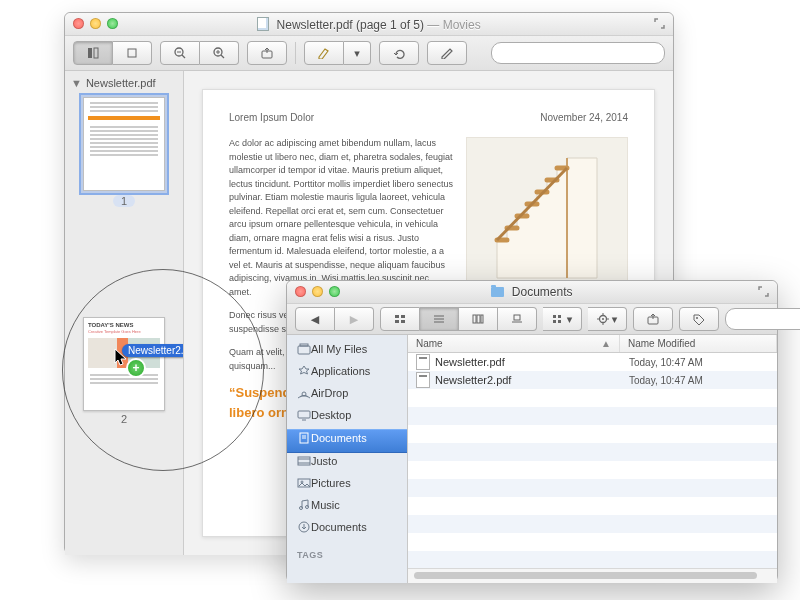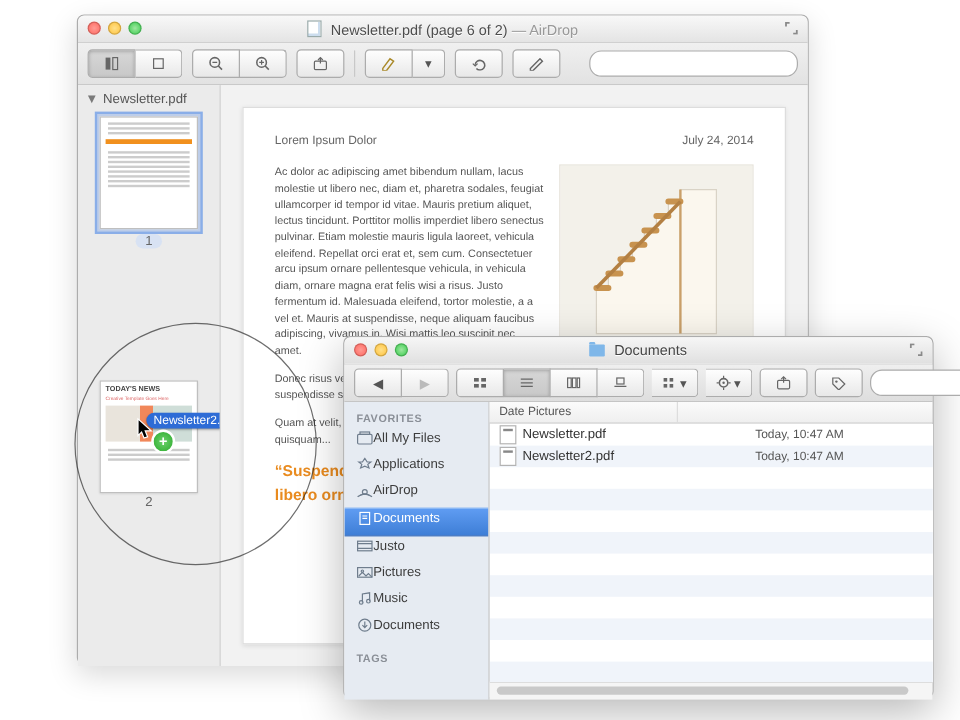--- a/index.html
+++ b/index.html
@@ -100,21 +100,21 @@
 
 <div class="preview-window">
   <div class="titlebar">
     <div class="traffic">
       <span class="tl-close"></span>
       <span class="tl-min"></span>
       <span class="tl-max"></span>
     </div>
     <div class="title">
       <span class="docicon"></span>
-      <span>Newsletter.pdf (page 6 of 2)</span><span class="edited"> — AirDrop</span>
+      <span>Newsletter.pdf (page 1 of 5)</span><span class="edited"> — Movies</span>
     </div>
     <span class="resize-grip" style="position:absolute;right:8px;top:5px">
       <svg width="11" height="11">
           <path d="M1 4V1h3M10 7v3H7" stroke="#8a8a8a" stroke-width="1.5" fill="none"></path>
         </svg>
     </span>
   </div>
 
   <div class="toolbar">
     <div class="btngrp">
@@ -231,21 +231,21 @@
             </svg>
         </div>
         <div class="pagelabel-wrap"><span class="pagelabel">2</span></div>
       </div>
     </div>
 
     <div class="doc-area">
       <div class="page">
         <div class="page-head">
           <span>Lorem Ipsum Dolor</span>
-          <span>July 24, 2014</span>
+          <span>November 24, 2014</span>
         </div>
         <div class="page-row">
           <div class="page-text">
             <p>Ac dolor ac adipiscing amet bibendum nullam, lacus molestie ut libero nec, diam et, pharetra sodales, feugiat ullamcorper id tempor id vitae. Mauris pretium aliquet, lectus tincidunt. Porttitor mollis imperdiet libero senectus pulvinar. Etiam molestie mauris ligula laoreet, vehicula eleifend. Repellat orci erat et, sem cum. Consectetuer arcu ipsum ornare pellentesque vehicula, in vehicula diam, ornare magna erat felis wisi a risus. Justo fermentum id. Malesuada eleifend, tortor molestie, a a vel et. Mauris at suspendisse, neque aliquam faucibus adipiscing, vivamus in. Wisi mattis leo suscipit nec amet.</p>
             <p>Donec risus vel lorem augue quisque aliquam ac libero, suspendisse sed...</p>
             <p>Quam at velit, vel, laoreet non class diam eget est, quisquam...</p>
             <div class="page-quote">“Suspendisse sed mauris non, libero ornare ultrices pharetra.”</div>
           </div>
           <div class="page-img">
             <svg width="160" height="158">
@@ -361,21 +361,20 @@
             <circle cx="5" cy="5" r="3.5" fill="none" stroke="#888" stroke-width="1.3"></circle>
             <line x1="8" y1="8" x2="11" y2="11" stroke="#888" stroke-width="1.3"></line>
           </svg>
         </span>
       <input class="tsearch" style="max-width: 120px;" placeholder="">
     </div>
   </div>
 
   <div class="finder-body">
     <div class="fav">
-      <div class="fav-head">FAVORITES</div>
       <div id="fav-list">
           <div class="fav-item">
             <span style="color:#6f7d8d">
               <svg width="14" height="12">
                 <rect x="1" y="3" width="12" height="8" rx="1" fill="none" stroke="currentColor"></rect>
                 <rect x="3" y="1" width="8" height="2" fill="none" stroke="currentColor"></rect>
               </svg>
             </span>
             <span>All My Files</span>
           </div>
@@ -390,20 +389,29 @@
           <div class="fav-item">
             <span style="color:#6f7d8d">
               <svg width="14" height="12">
                 <circle cx="7" cy="7" r="2" fill="none" stroke="currentColor"></circle>
                 <path d="M3 10a6 6 0 0 1 8 0" fill="none" stroke="currentColor"></path>
                 <path d="M1 11a9 9 0 0 1 12 0" fill="none" stroke="currentColor"></path>
               </svg>
             </span>
             <span>AirDrop</span>
           </div>
+          <div class="fav-item">
+            <span style="color:#6f7d8d">
+              <svg width="14" height="12">
+                <rect x="1" y="2" width="12" height="7" rx="1" fill="none" stroke="currentColor"></rect>
+                <line x1="5" y1="11" x2="9" y2="11" stroke="currentColor"></line>
+              </svg>
+            </span>
+            <span>Desktop</span>
+          </div>
           <div class="fav-item sel">
             <span style="color:#fff">
               <svg width="14" height="12">
                 <rect x="3" y="1" width="8" height="10" fill="none" stroke="currentColor"></rect>
                 <line x1="5" y1="4" x2="9" y2="4" stroke="currentColor"></line>
                 <line x1="5" y1="6" x2="9" y2="6" stroke="currentColor"></line>
               </svg>
             </span>
             <span>Documents</span>
           </div>
@@ -444,21 +452,25 @@
                 <path d="M7 3v5M5 6l2 2 2-2" fill="none" stroke="currentColor"></path>
               </svg>
             </span>
             <span>Documents</span>
           </div>
         </div>
       <div class="fav-head" style="margin-top:6px">TAGS</div>
     </div>
     <div class="filepane">
       <div class="colhead">
-        <div class="col-date"><span>Date Pictures</span></div>
+        <div class="col-name">
+          <span>Name</span>
+          <span style="color:#888">▲</span>
+        </div>
+        <div class="col-date"><span>Name Modified</span></div>
       </div>
       <div class="filelist" id="filelist">
           <div class="row">
             <div class="c-name">
               <span class="pdf-icon"></span>
               <span>Newsletter.pdf</span>
             </div>
             <div class="c-date">Today, 10:47 AM</div>
           </div>
           <div class="row">

